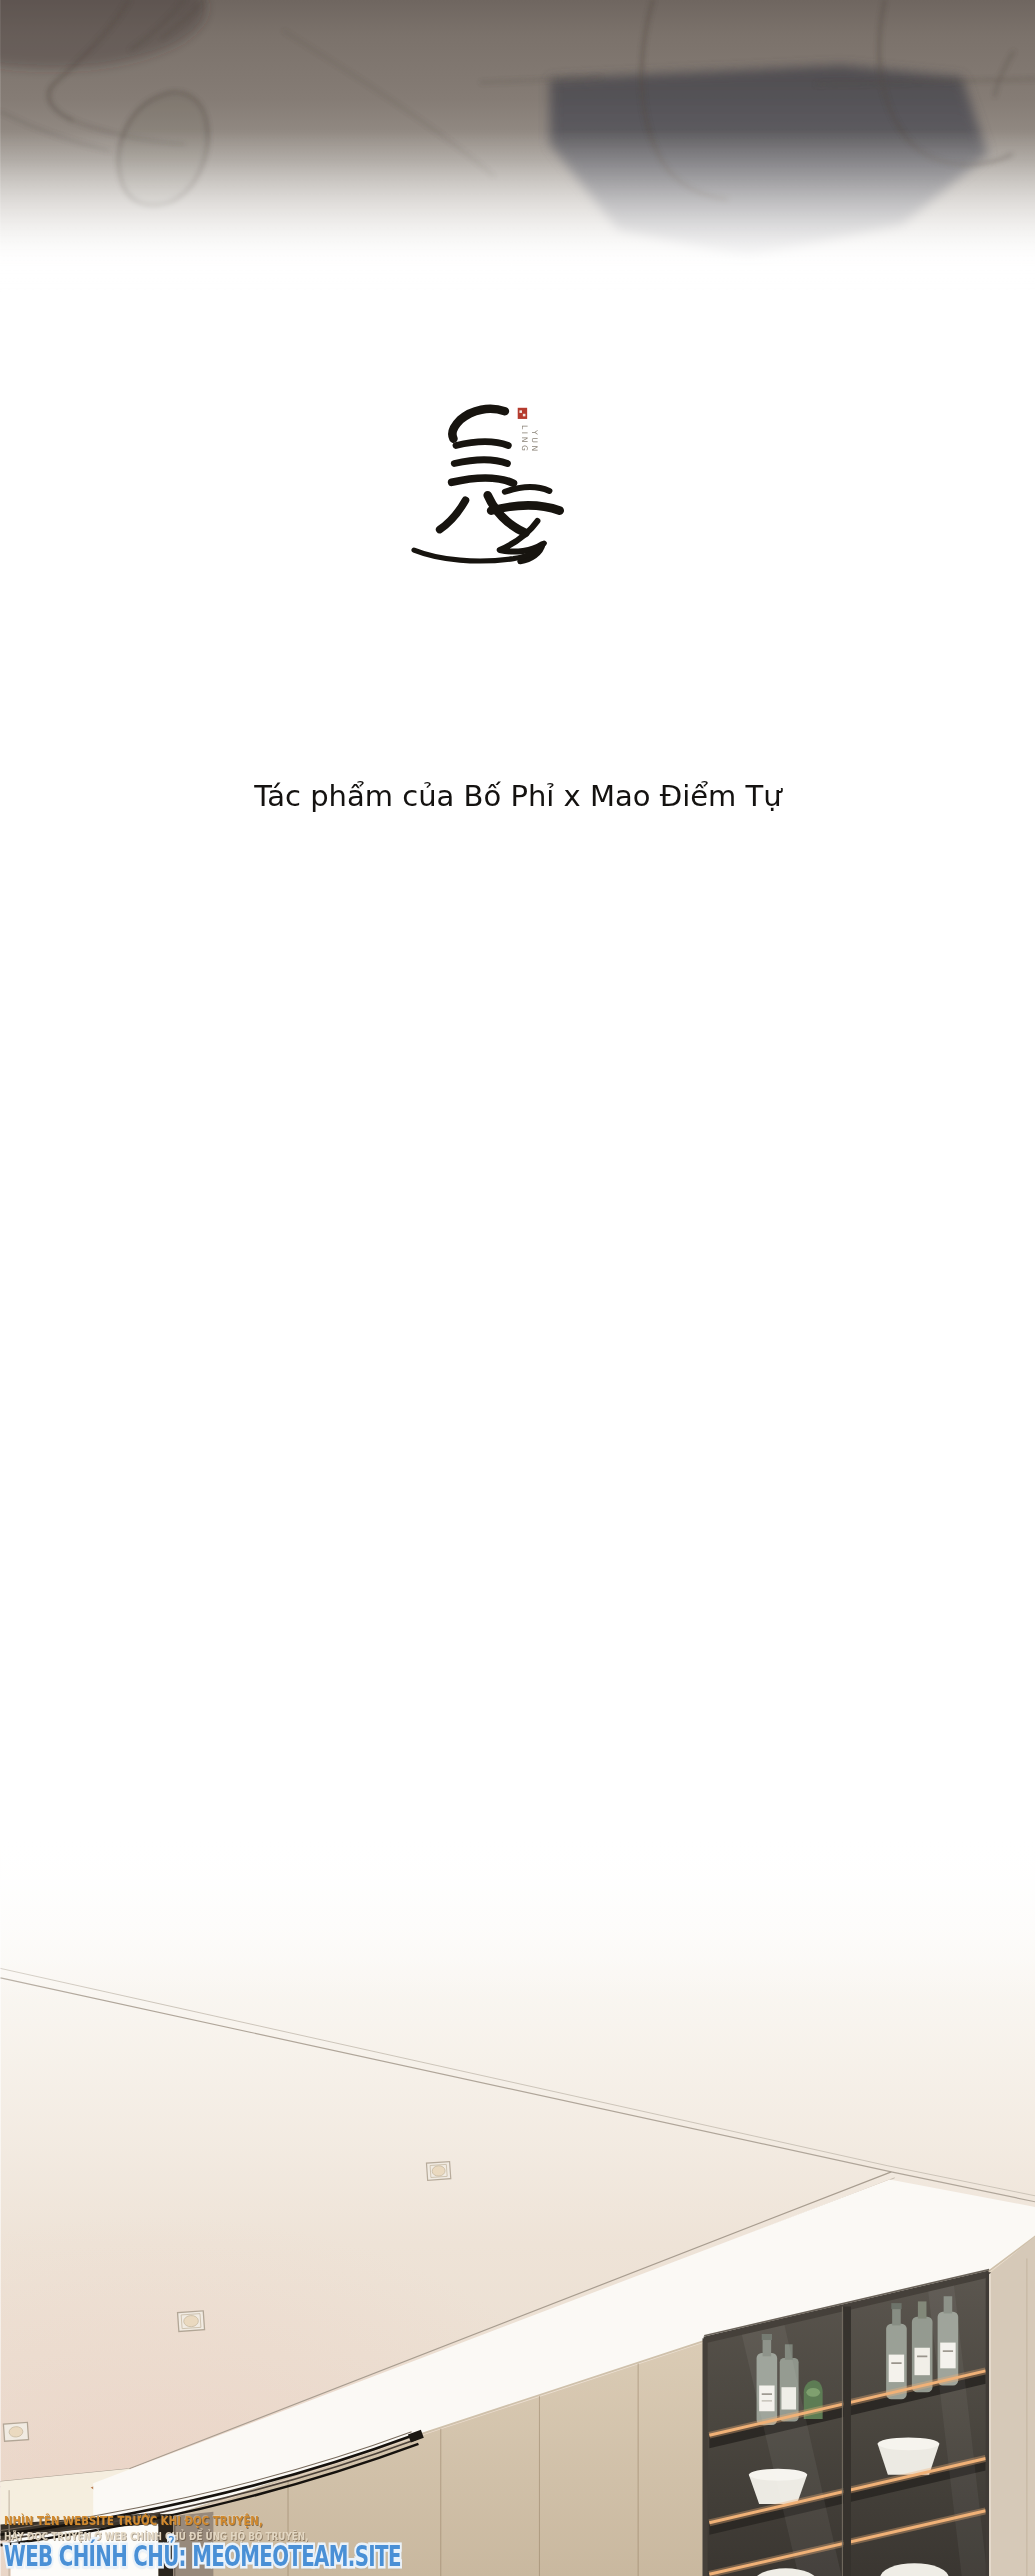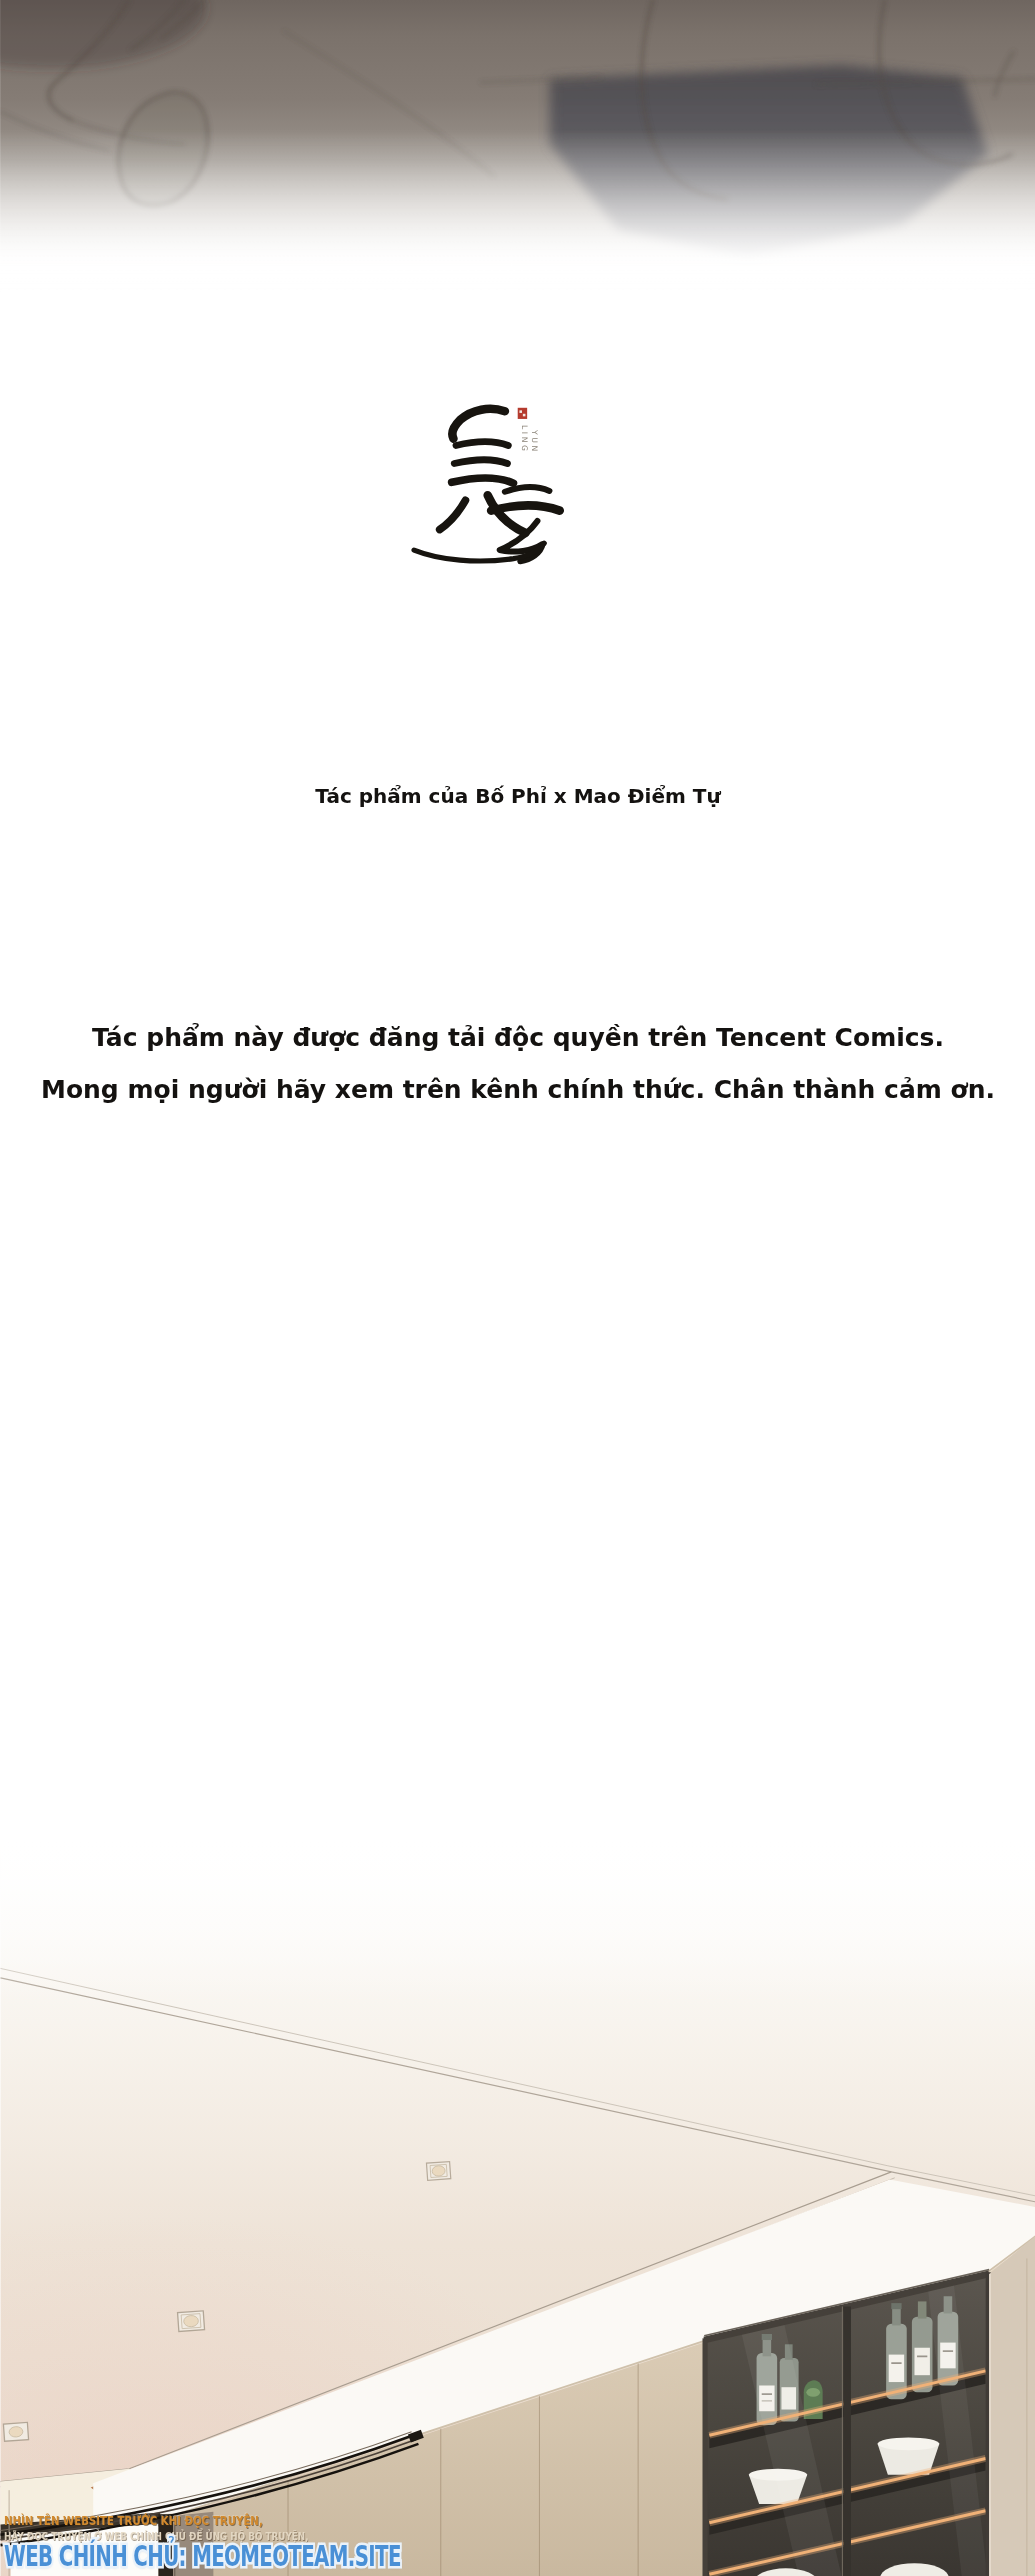--- a/index.html
+++ b/index.html
@@ -2,21 +2,21 @@
 <html style="font-size:13.7px"><head>
 <meta charset="utf-8">
 <style>
   html,body{margin:0;padding:0;background:#fff;}
   #page{position:relative;width:1036px;height:2576px;background:#ffffff;overflow:hidden;
         font-family:"DejaVu Sans", "Liberation Sans", sans-serif;}
   svg{display:block;}
   .abs{position:absolute;}
   
   .credits{left:0;top:771px;width:1036px;text-align:center;color:#141210;
-           font-weight:700;font-size:20px;line-height:50px;letter-spacing:0;}
+           font-weight:400;font-size:29px;line-height:50px;letter-spacing:0;}
   .notice{left:0;top:1012px;width:1036px;text-align:center;color:#141210;
           font-weight:700;font-size:25px;line-height:52px;letter-spacing:0;}
   
   .wm{white-space:nowrap;transform-origin:left top;pointer-events:none;}
   .wm1{left:4.3px;top:2514px;transform:scaleX(.85);font-weight:700;font-size:12px;color:#d28a2e;
        text-shadow:0.9px 0.9px 0 rgba(70,45,15,.55), -0.9px -0.9px 0 rgba(255,240,210,.25);}
   .wm2{left:4.3px;top:2530px;transform:scaleX(.80);font-weight:700;font-size:11px;color:rgba(230,218,198,.95);
        text-shadow:0.9px 0.9px 0 rgba(80,60,35,.5);}
   .wm3-wrap{left:4.3px;top:2540px;transform:scaleX(.72);}
   .wm3{font-weight:700;font-size:27.5px;letter-spacing:-0.9px;white-space:nowrap;}
@@ -98,24 +98,20 @@
     <g font-family="DejaVu Sans, sans-serif" font-size="9" letter-spacing="3" fill="#8a8277">
       <text transform="rotate(90 140 50)" x="140" y="50">LING</text>
       <text transform="rotate(90 152 56)" x="152" y="56">YUN</text>
     </g>
   </svg>
 
   <div class="abs credits">
     <div>Tác phẩm của Bố Phỉ x Mao Điểm Tự</div>
   </div>
 
-  <div class="abs notice">
-    <div>Tác phẩm này được đăng tải độc quyền trên Tencent Comics.</div>
-    <div>Mong mọi người hãy xem trên kênh chính thức. Chân thành cảm ơn.</div>
-  </div>
 
   <svg class="abs" style="left:0;top:1838px" width="1036" height="738" viewBox="0 0 1206 860">
     <defs>
       <linearGradient id="gCeil" x1="0" y1="0" x2="0" y2="1">
         <stop offset="0" stop-color="#ffffff"></stop>
         <stop offset="0.25" stop-color="#f8f4ee"></stop>
         <stop offset="0.55" stop-color="#eee3d7"></stop>
         <stop offset="1" stop-color="#e8dacb"></stop>
       </linearGradient>
       <radialGradient id="gPink" cx="0.2" cy="0.85" r="0.6">

